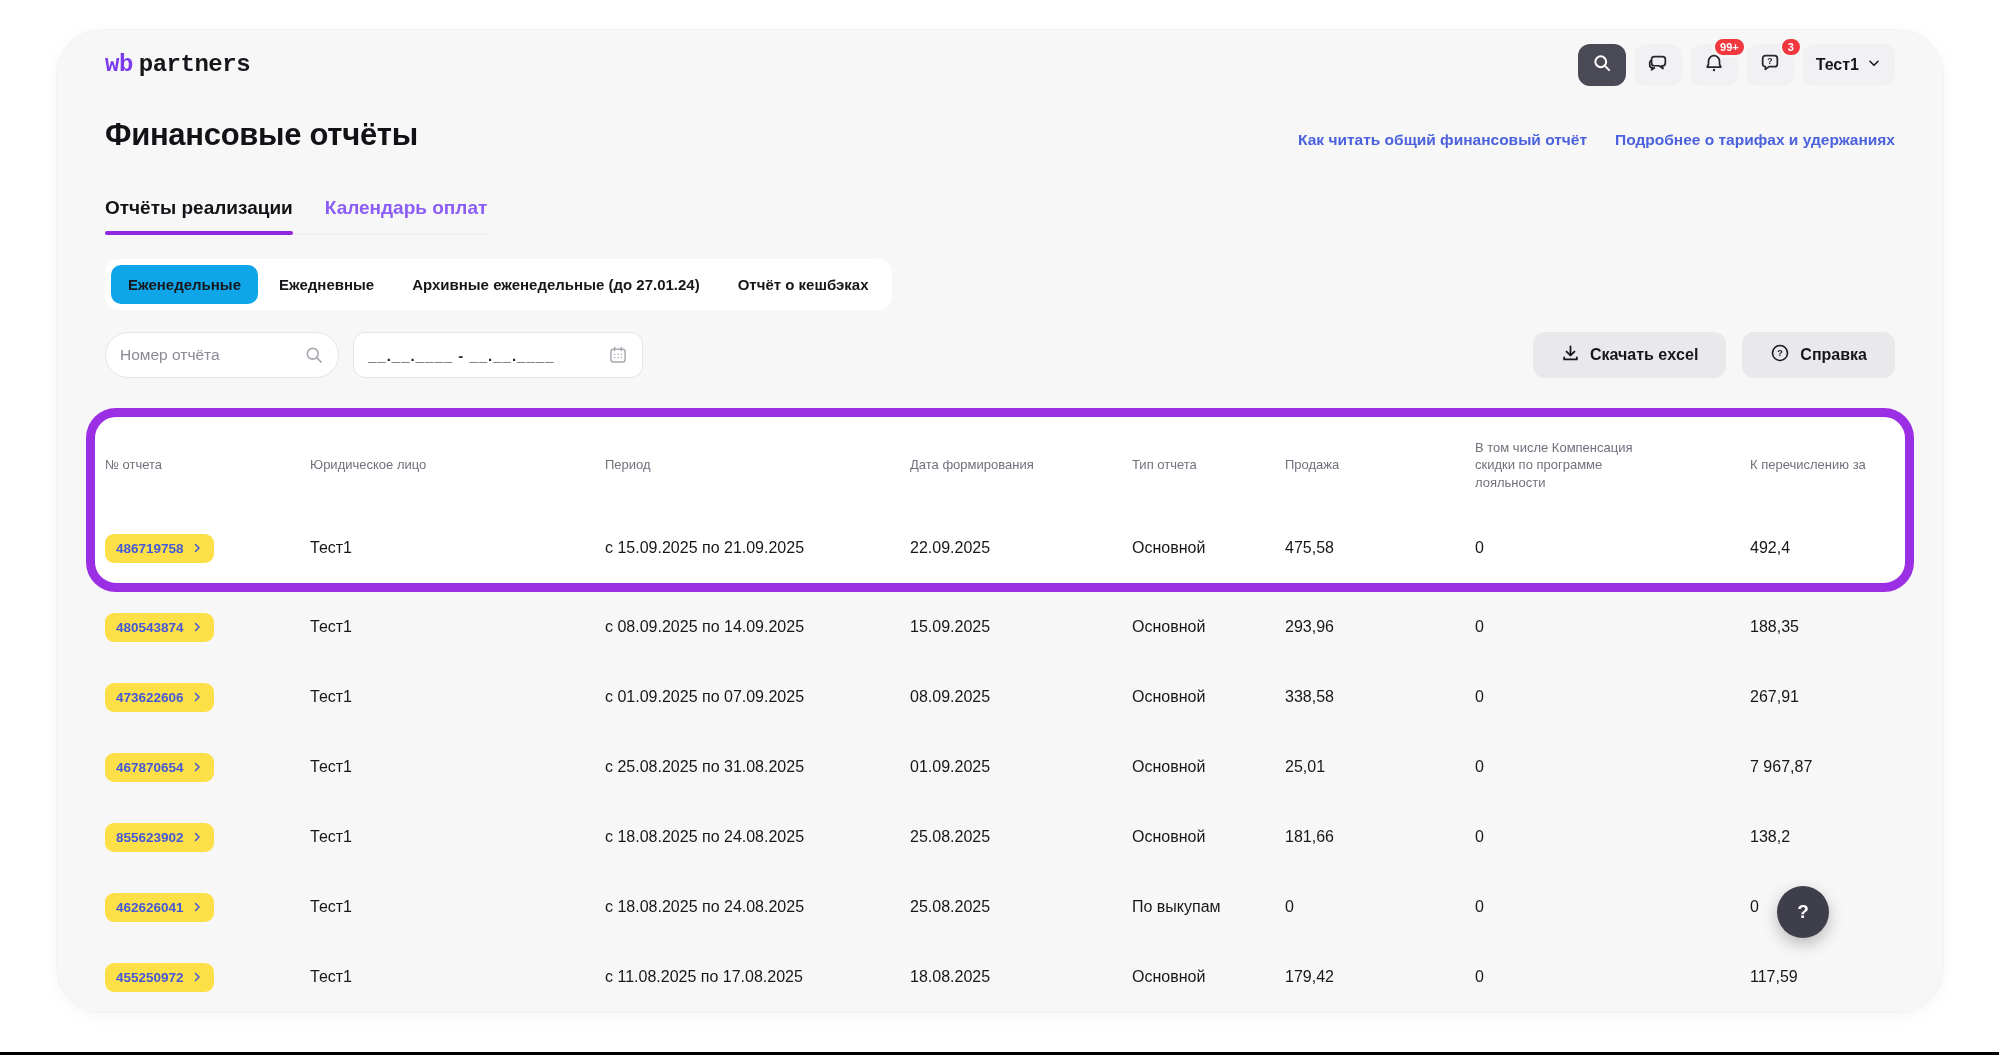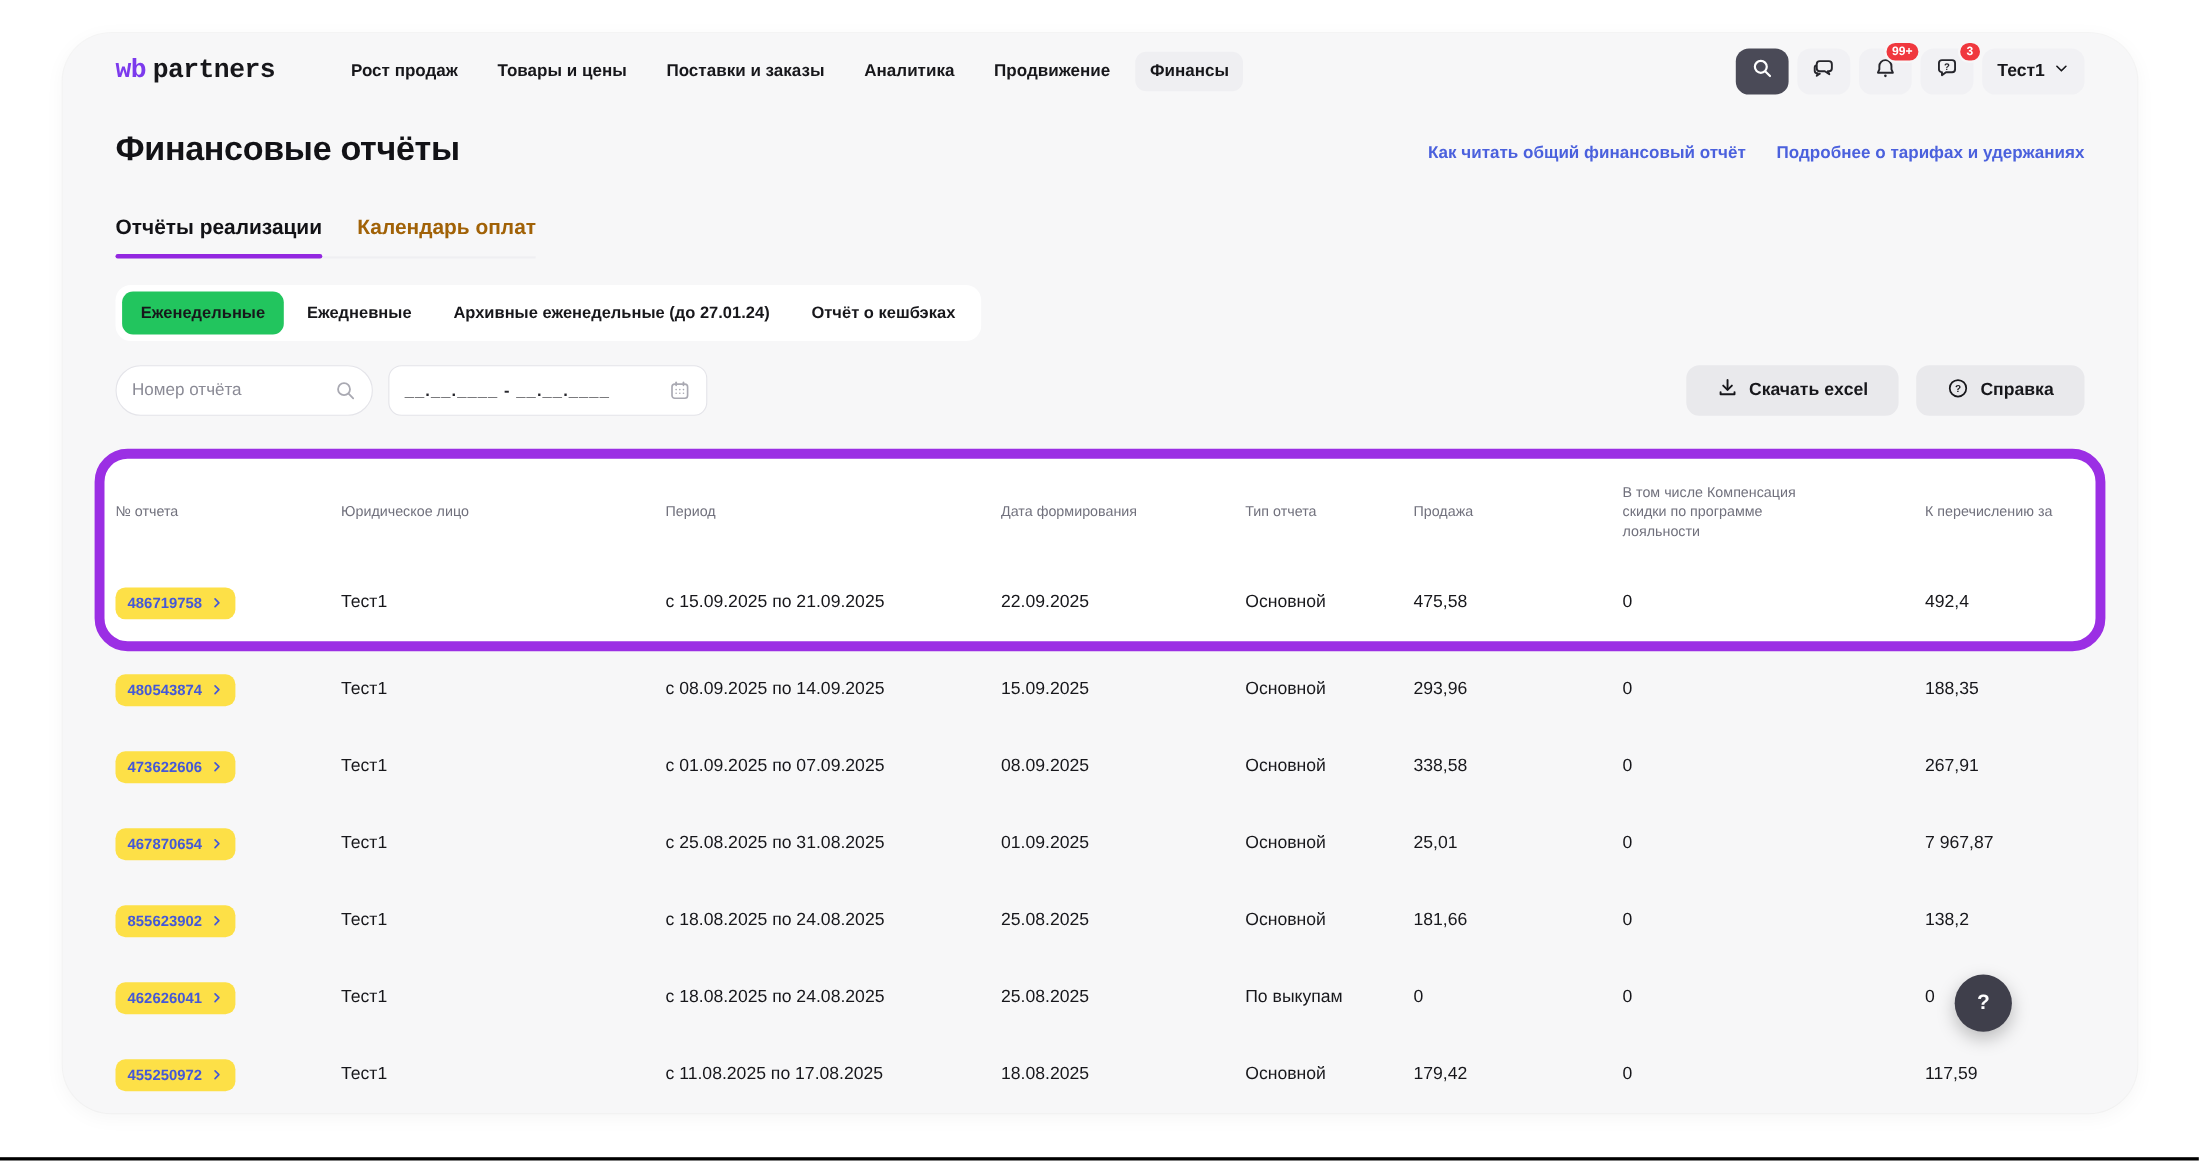--- a/index.html
+++ b/index.html
@@ -31,28 +31,28 @@
               display:flex; align-items:center; gap:8px; font-size:16px; font-weight:700; color:#17171B; cursor:pointer; }
 
   
   .title-row { display:flex; align-items:flex-end; justify-content:space-between; margin-top:26px; }
   .page-title { font-size:31px; font-weight:800; color:#121216; letter-spacing:-0.3px; }
   .title-links { display:flex; gap:28px; padding-bottom:4px; }
   .title-link { color:#4B61DD; font-size:15.5px; font-weight:700; cursor:pointer; white-space:nowrap; }
 
   
   .tabs { display:inline-flex; gap:32px; margin-top:44px; width:fit-content; border-bottom:2px solid #EFEFF2; }
-  .tab { position:relative; font-size:19px; font-weight:700; padding-bottom:14px; cursor:pointer; color:#a16207; }
+  .tab { position:relative; font-size:19px; font-weight:700; padding-bottom:14px; cursor:pointer; color:#8b5cf6; }
   .tab.active { color:#121216; }
   .tab.active::after { content:""; position:absolute; left:0; right:0; bottom:-2px; height:4px; background:#9327E0; border-radius:3px; }
 
   
   .filterbar { margin-top:24px; background:#fff; border-radius:14px; padding:6px; display:inline-flex; align-items:center; gap:4px; width:fit-content; }
   .filter-item { font-size:15px; font-weight:700; color:#17171B; padding:11px 17px; border-radius:10px; cursor:pointer; white-space:nowrap; }
-  .filter-item.active { background:#22c55e; }
+  .filter-item.active { background:#0ea5e9; }
 
   
   .toolbar { margin-top:22px; display:flex; align-items:center; }
   .input { background:#fff; border:1px solid #E4E4E9; border-radius:12px; height:46px; display:flex; align-items:center; padding:0 14px; }
   .search-input { width:234px; justify-content:space-between;border-radius:23px; }
   .search-input .ph { color:#8A8A95; font-size:15.5px; }
   .date-input { width:290px; margin-left:14px; justify-content:space-between; }
   .date-input .mask { color:#26262C; font-size:15px; letter-spacing:1px; font-weight:600; }
   .gray-icon { color:#A9A9B2; display:flex; }
   .toolbar-right { margin-left:auto; display:flex; gap:16px; }
@@ -85,28 +85,20 @@
 <body>
 
 <div class="stage">
   <div class="card">
     <div class="card-inner">
 
       <div class="topbar">
         <div class="logo">
           <span class="wb">wb</span>
             <span class="partners">partners</span>
-        </div>
-        <div class="nav">
-          <div class="nav-item">Рост продаж</div>
-          <div class="nav-item">Товары и цены</div>
-          <div class="nav-item">Поставки и заказы</div>
-          <div class="nav-item">Аналитика</div>
-          <div class="nav-item">Продвижение</div>
-          <div class="nav-item active">Финансы</div>
         </div>
         <div class="top-actions">
           <div class="icon-btn dark">
             <span>
               <svg width="20" height="20" viewBox="0 0 24 24" fill="none" stroke="currentColor" stroke-width="2.4" stroke-linecap="round">
                   <circle cx="10.5" cy="10.5" r="6.5"></circle>
                   <line x1="15.5" y1="15.5" x2="20.5" y2="20.5"></line>
                 </svg>
             </span>
           </div>

